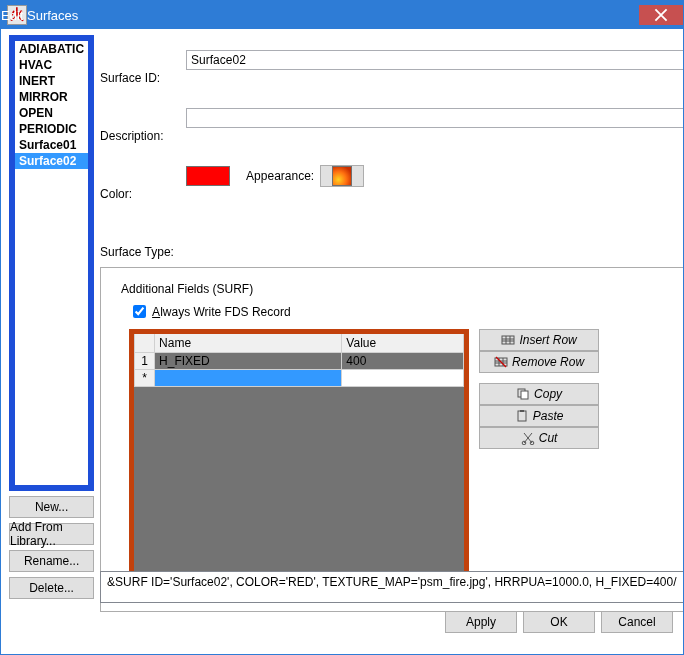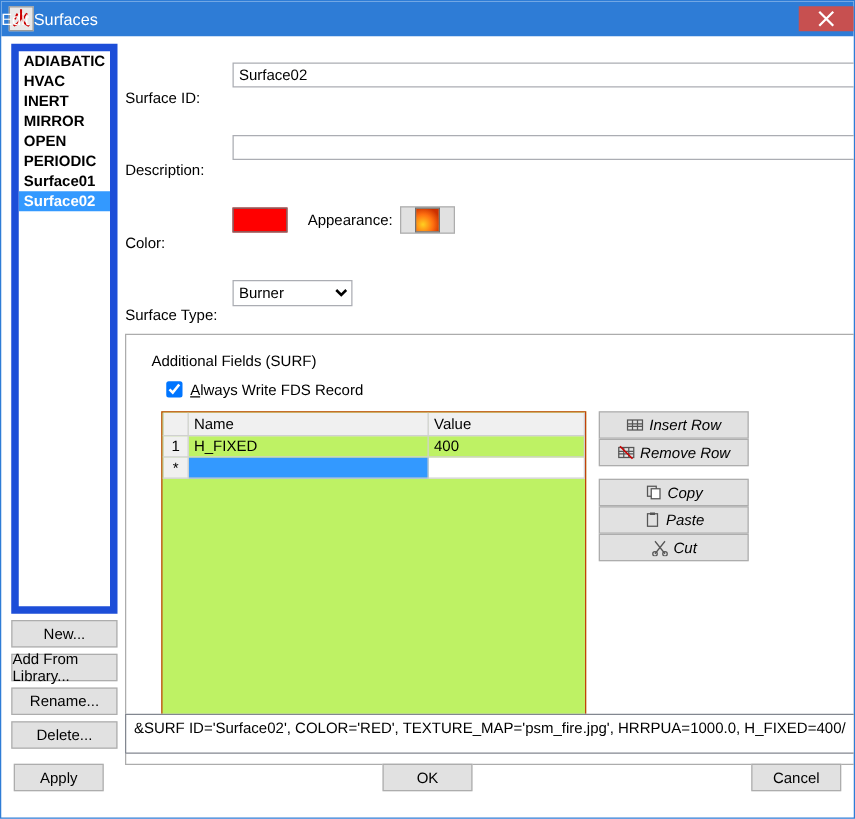--- a/index.html
+++ b/index.html
@@ -172,22 +172,22 @@
     display: flex; align-items: center; gap: 3px;
   }
   .check-underline { text-decoration: underline; }
   .grid-row-area {
     display: flex;
     gap: 10px;
     flex: 1;
     margin-left: 8px;
   }
   .grid {
-    border: 1px solid #c2410c;
-    background: #bef264;
+    border: 5px solid #c2410c;
+    background: #737373;
     width: 340px;
     height: 252px;
     overflow: auto;
   }
   .grid table {
     border-collapse: collapse;
     width: 100%;
   }
   .grid th {
     background: #f0f0f0;
@@ -222,21 +222,21 @@
     height: 32px;
     border: 1px solid #828790;
     background: #fff;
     padding: 3px 6px;
     font-size: 12px;
     overflow: hidden;
     white-space: nowrap;
   }
   .bottom-buttons {
     display: flex;
-    justify-content: space-between;
+    justify-content: flex-end;
     gap: 6px;
     padding: 8px 10px;
   }
   .bottom-buttons .btn { width: 72px; }
   .icon-svg { width:14px; height:14px; flex:none; }
 </style>
 </head>
 <body>
 
 <div class="titlebar">
@@ -280,23 +280,20 @@
       <div class="form-row">
         <label>Color:</label>
         <div class="color-swatch"></div>
         <span style="margin-left:10px">Appearance:</span>
         <div class="appearance-btn">
           <div class="appearance-swatch"></div>
         </div>
       </div>
       <div class="form-row">
         <label>Surface Type:</label>
-        <select style="width:96px">
-          <option>Burner</option>
-        </select>
       </div>
 
       <div class="tab-panel">
         <div class="panel-title">Additional Fields (SURF)</div>
         <div class="checkbox-row">
           <input type="checkbox" checked="" style="">
           <span><span class="check-underline">A</span><span>lways Write FDS Record</span></span>
         </div>
         <div class="grid-row-area">
           <div class="grid">

